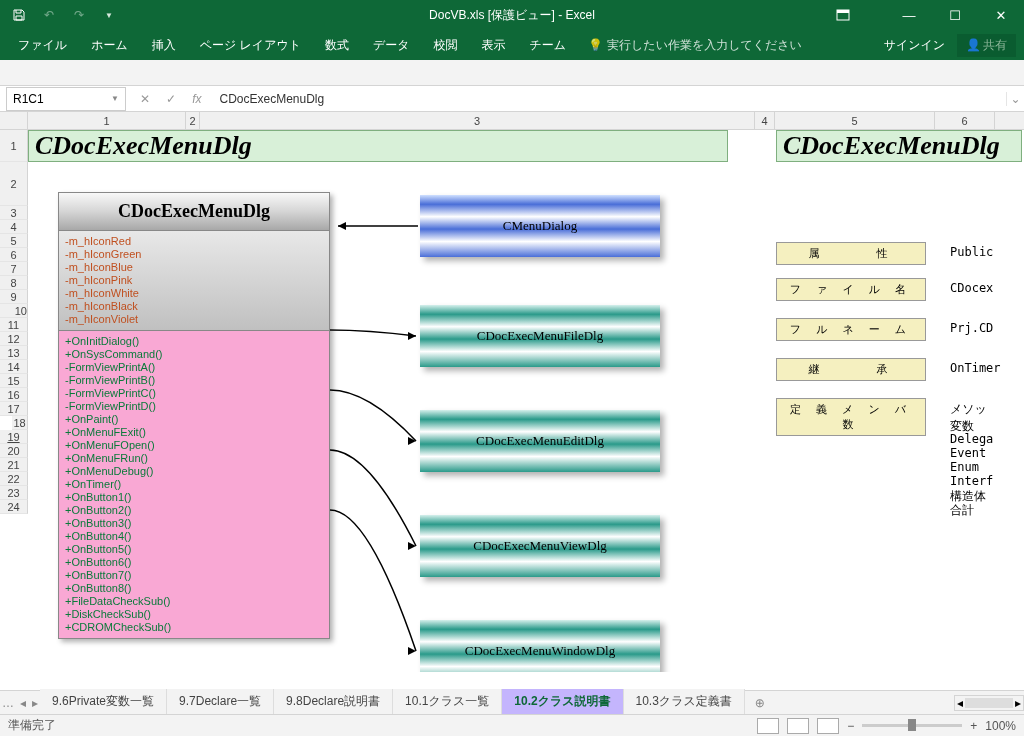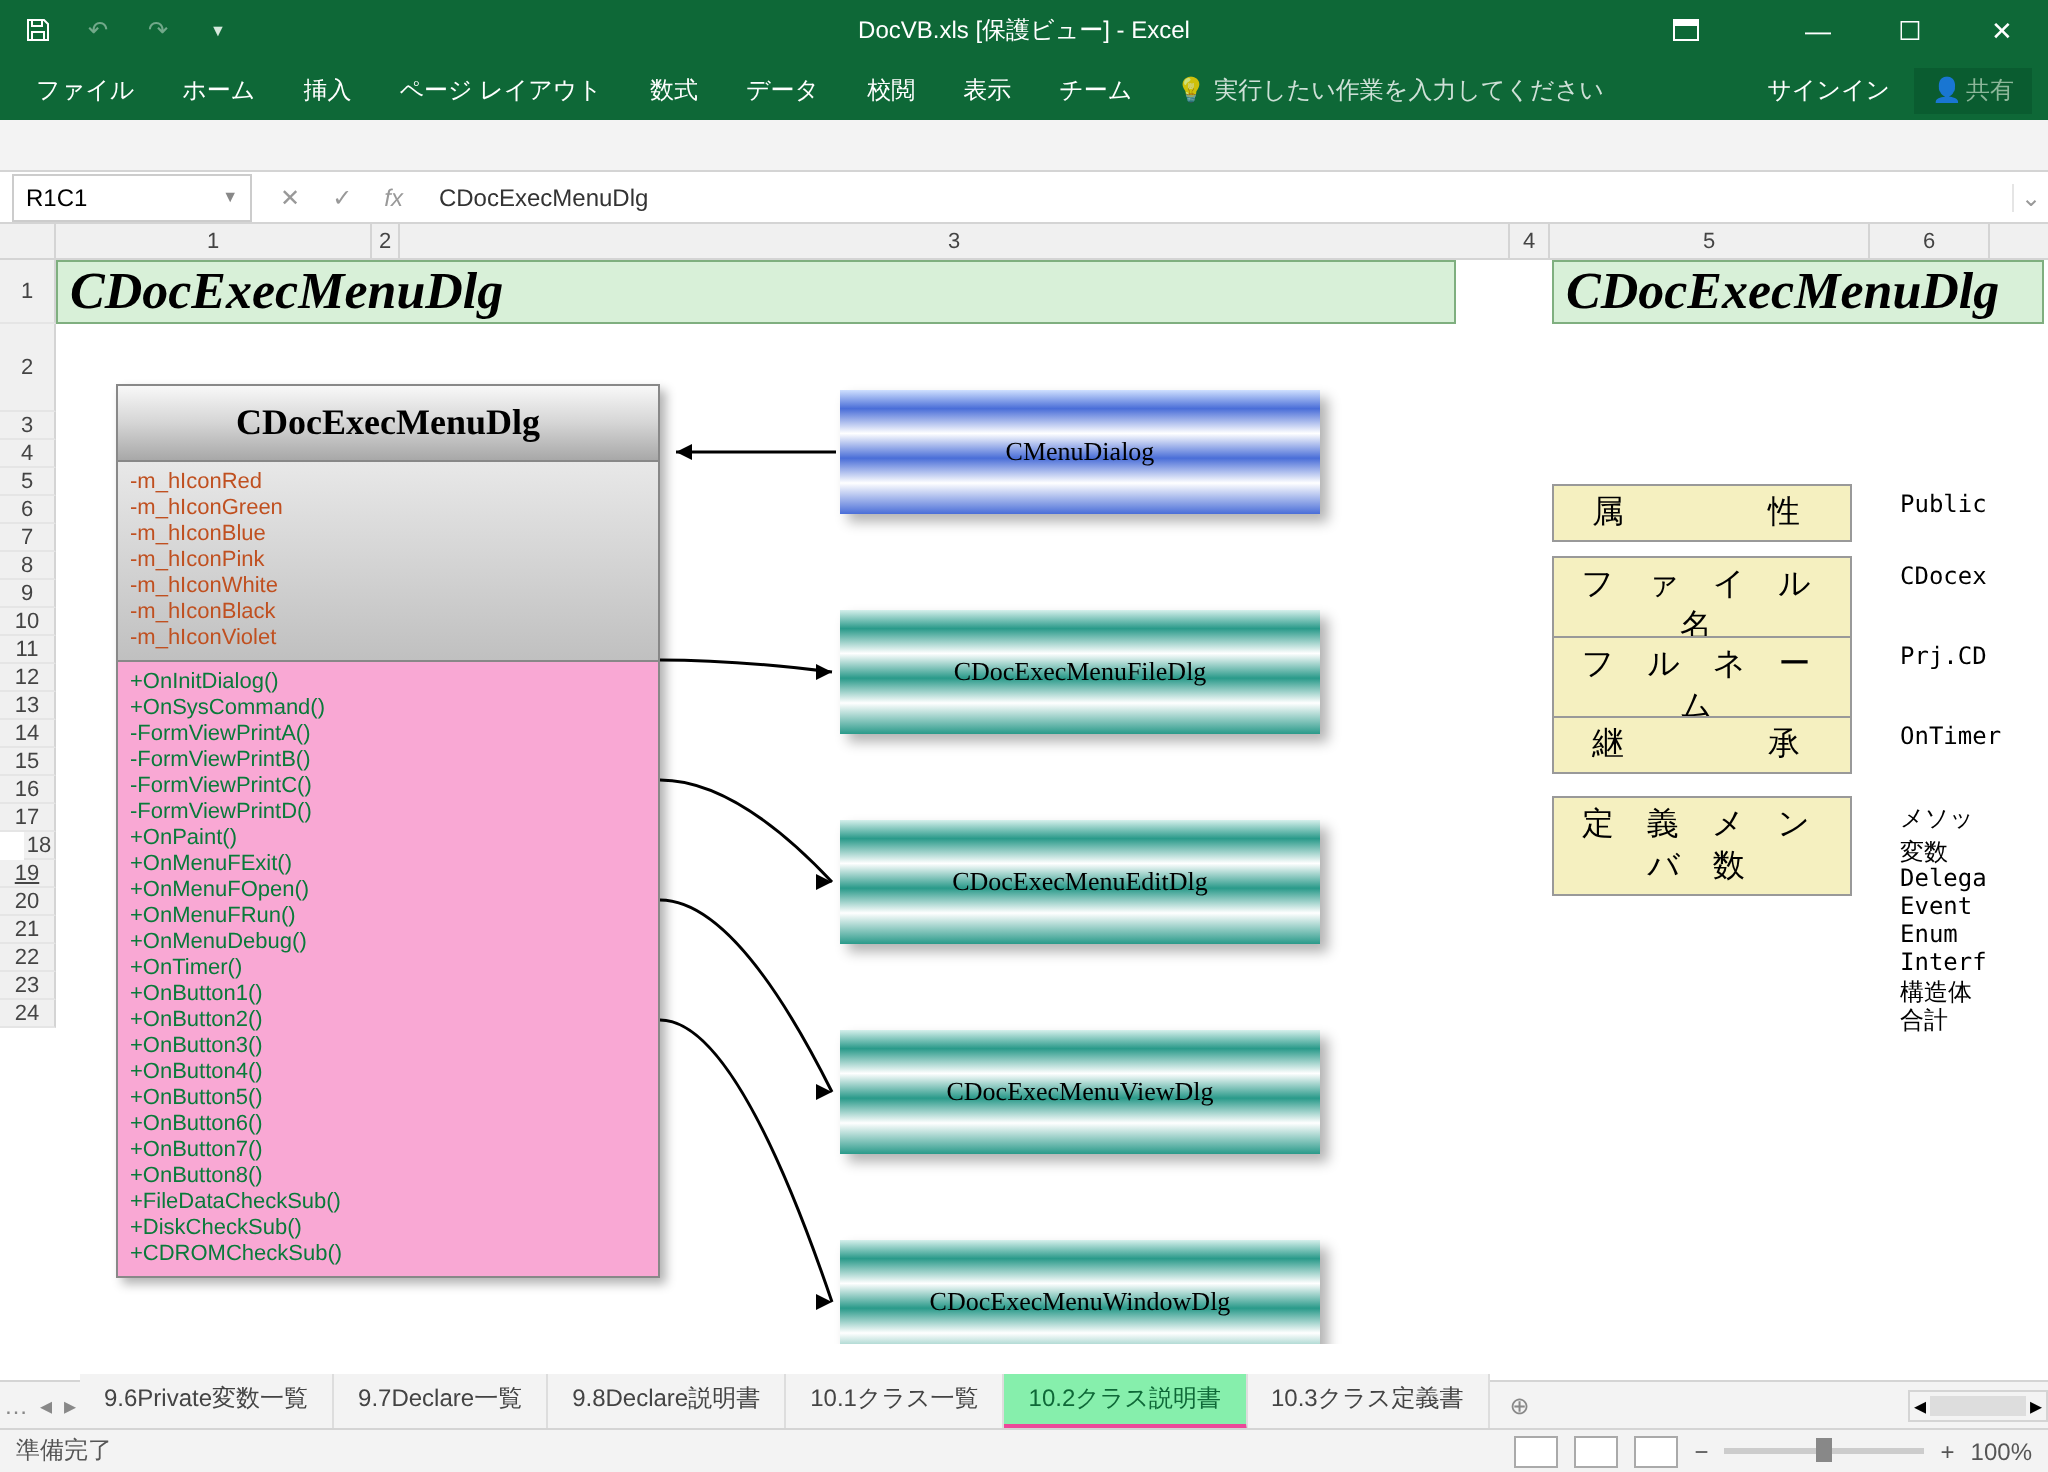--- a/index.html
+++ b/index.html
@@ -33,26 +33,26 @@
 .class-head{background:linear-gradient(#f8f8f8,#d5d5d5,#a8a8a8);text-align:center;font-size:18px;font-family:"Times New Roman",serif;font-weight:bold;padding:8px 0;border:1px solid #888}
 .class-attrs{background:linear-gradient(#e8e8e8,#c0c0c0);border:1px solid #888;border-top:none;padding:4px 6px}
 .class-methods{background:#f9a8d4;border:1px solid #888;border-top:none;padding:4px 6px}
 .attr{color:#c05020;font-size:11px;line-height:13px}
 .meth{color:#0a7a3a;font-size:11px;line-height:13px}
 .rel-box{position:absolute;width:240px;height:62px;box-shadow:4px 4px 6px rgba(0,0,0,.3);display:flex;align-items:center;justify-content:center;font-size:13px;font-family:"Times New Roman",serif}
 .rel-blue{background:linear-gradient(#cfe0ff 0%,#4a6ed8 15%,#fff 35%,#4a6ed8 55%,#fff 75%,#4a6ed8 100%)}
 .rel-teal{background:linear-gradient(#d5f0ec 0%,#2a9a8a 15%,#fff 35%,#2a9a8a 55%,#fff 75%,#2a9a8a 100%)}
 .arrow{position:absolute;stroke:#000;stroke-width:1.5;fill:none}
 .arrow-head{fill:#000}
-.prop-label{position:absolute;background:#f5f0c0;border:1px solid #999;font-size:16px;padding:3px 12px;text-align:center;letter-spacing:6px;width:150px}
+.prop-label{position:absolute;background:#f5f0c0;border:1px solid #999;font-size:11px;padding:3px 12px;text-align:center;letter-spacing:6px;width:150px}
 .prop-val{position:absolute;font-size:12px;font-family:"MS Gothic",monospace}
 .sheet-tabs{position:absolute;bottom:22px;left:0;right:0;height:24px;background:#f3f3f3;border-top:1px solid #d4d4d4;display:flex;align-items:center}
 .stab-nav{width:40px;display:flex;justify-content:center;gap:6px;color:#888}
 .stab{padding:4px 12px;font-size:12px;color:#444;border-right:1px solid #ddd;background:#f3f3f3}
-.stab.active{background:#86efac;border-bottom:6px solid #ec4899;color:#0e6837;font-weight:normal}
+.stab.active{background:#c4b5fd;border-bottom:3px solid #ec4899;color:#0e6837;font-weight:bold}
 .stab-add{padding:0 10px;color:#888}
 .hscroll{position:absolute;right:0;width:70px;height:16px;background:#f3f3f3;border:1px solid #d4d4d4;display:flex;align-items:center;bottom:3px}
 .statusbar{position:absolute;bottom:0;left:0;right:0;height:22px;background:#f3f3f3;border-top:1px solid #d4d4d4;display:flex;align-items:center;padding:0 8px;font-size:11px;color:#555}
 .status-right{position:absolute;right:8px;display:flex;align-items:center;gap:8px}
 .view-btn{width:22px;height:16px;border:1px solid #aaa;background:#fff}
 .zoom-slider{width:100px;height:3px;background:#ccc;position:relative}
 .zoom-thumb{position:absolute;width:8px;height:12px;background:#888;top:-5px;left:46px}
 </style>
 </head>
 <body>
@@ -136,21 +136,21 @@
   <div class="rowheads" id="rowheads">
       <div class="rh" style="height: 32px; line-height: 32px;">1</div>
       <div class="rh" style="height: 44px; line-height: 44px;">2</div>
       <div class="rh" style="height: 14px; line-height: 14px;">3</div>
       <div class="rh" style="height: 14px; line-height: 14px;">4</div>
       <div class="rh" style="height: 14px; line-height: 14px;">5</div>
       <div class="rh" style="height: 14px; line-height: 14px;">6</div>
       <div class="rh" style="height: 14px; line-height: 14px;">7</div>
       <div class="rh" style="height: 14px; line-height: 14px;">8</div>
       <div class="rh" style="height: 14px; line-height: 14px;">9</div>
-      <div class="rh" style="height: 14px; line-height: 14px;">10</div>
+      <div class="rh" style="height: 14px; line-height: 14px; text-align: right;">10</div>
       <div class="rh" style="height: 14px; line-height: 14px;">11</div>
       <div class="rh" style="height: 14px; line-height: 14px;">12</div>
       <div class="rh" style="height: 14px; line-height: 14px;">13</div>
       <div class="rh" style="height: 14px; line-height: 14px;">14</div>
       <div class="rh" style="height: 14px; line-height: 14px;">15</div>
       <div class="rh" style="height: 14px; line-height: 14px;">16</div>
       <div class="rh" style="height: 14px; line-height: 14px;">17</div>
       <div class="rh" style="height: 14px; line-height: 14px; margin-left: 12px;">18</div>
       <div class="rh" style="height: 14px; line-height: 14px; text-decoration: underline;">19</div>
       <div class="rh" style="height: 14px; line-height: 14px;">20</div>

